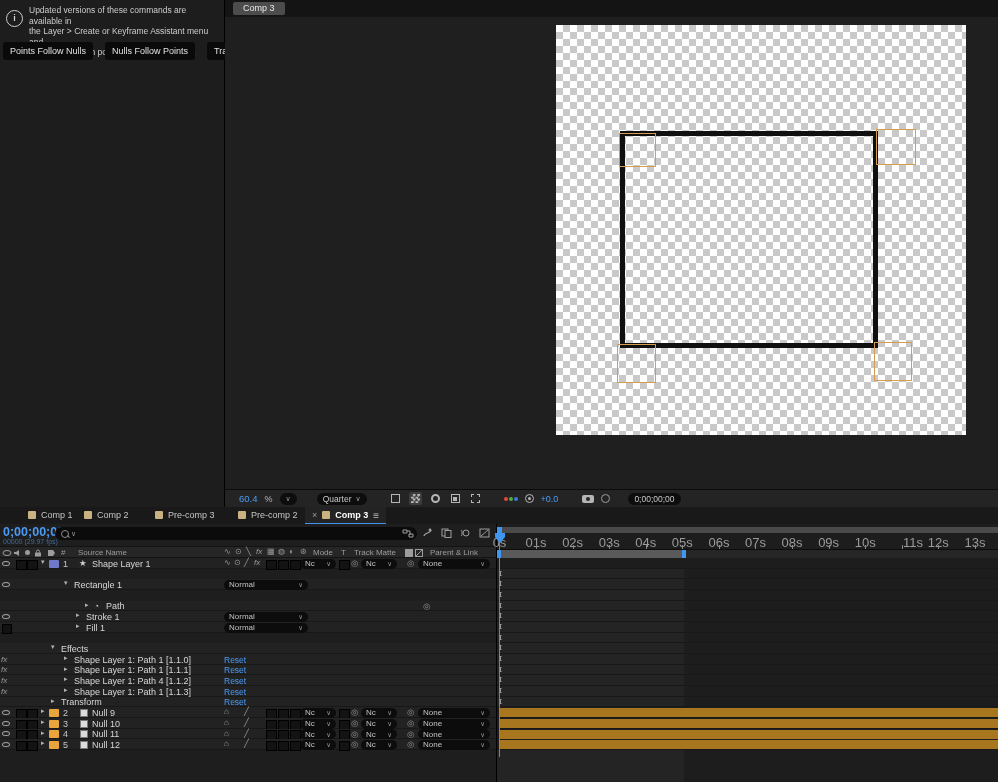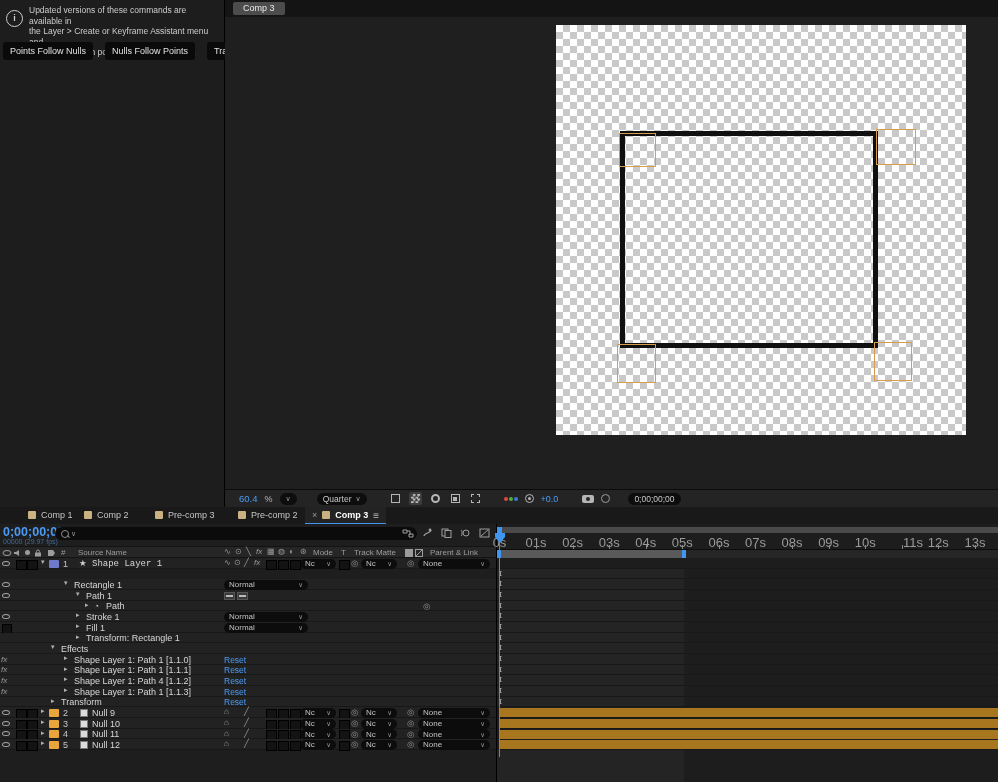--- a/index.html
+++ b/index.html
@@ -287,21 +287,21 @@
         </div>
         <div id="tl-rows" class="abs">
             <div class="trow" style="top: 0px;">
               <span class="eye"></span>
               <span class="avbox" style="left: 16px;"></span>
               <span class="avbox" style="left: 27px;"></span>
               <span class="chev" style="left: 41px;">▾</span>
               <span class="swatch" style="background: rgb(111, 121, 201);"></span>
               <span class="num">1</span>
               <span class="ticon" style="left: 79px;">★</span>
-              <span class="lbl" style="left: 92px; font-family: Liberation Mono, monospace;">Shape Layer 1</span>
+              <span class="lbl" style="left: 92px;">Shape Layer 1</span>
               <span class="swg" style="left: 224px;">∿</span>
               <span class="swg" style="left: 234px;">⊙</span>
               <span class="swg" style="left: 244px;">╱</span>
               <span class="swg" style="left: 254px; font-style: italic;">fx</span>
               <span class="avbox" style="left: 266px;"></span>
               <span class="avbox" style="left: 278px;"></span>
               <span class="avbox" style="left: 290px;"></span>
               <div class="pill" style="left: 300px; width: 36px;">
                 <span>Nc</span>
                 <span class="dd">∨</span>
@@ -320,27 +320,20 @@
             </div>
             <div class="trow" style="top: 21.34px;">
               <span class="eye"></span>
               <span class="chev" style="left: 64px;">▾</span>
               <span class="lbl" style="left: 74px;">Rectangle 1</span>
               <div class="pill" style="left: 224px; width: 84px;">
                 <span>Normal</span>
                 <span class="dd">∨</span>
               </div>
             </div>
-            <div class="trow" style="top: 32.01px;">
-              <span class="eye"></span>
-              <span class="chev" style="left: 76px;">▾</span>
-              <span class="lbl" style="left: 86px;">Path 1</span>
-              <span class="pathic" style="left: 224px;"></span>
-              <span class="pathic" style="left: 237px;"></span>
-            </div>
             <div class="trow" style="top: 42.68px;">
               <span class="chev" style="left: 85px;">▸</span>
               <span class="ticon" style="left: 94px;">◔</span>
               <span class="lbl" style="left: 106px;">Path</span>
               <span class="pick" style="left: 423px;">◎</span>
             </div>
             <div class="trow" style="top: 53.35px;">
               <span class="eye"></span>
               <span class="chev" style="left: 76px;">▸</span>
               <span class="lbl" style="left: 86px;">Stroke 1</span>
@@ -350,24 +343,20 @@
               </div>
             </div>
             <div class="trow" style="top: 64.02px;">
               <span class="eyebox"></span>
               <span class="chev" style="left: 76px;">▸</span>
               <span class="lbl" style="left: 86px;">Fill 1</span>
               <div class="pill" style="left: 224px; width: 84px;">
                 <span>Normal</span>
                 <span class="dd">∨</span>
               </div>
-            </div>
-            <div class="trow" style="top: 74.69px;">
-              <span class="chev" style="left: 76px;">▸</span>
-              <span class="lbl" style="left: 86px;">Transform: Rectangle 1</span>
             </div>
             <div class="trow" style="top: 85.36px;">
               <span class="chev" style="left: 51px;">▾</span>
               <span class="lbl" style="left: 61px;">Effects</span>
             </div>
             <div class="trow" style="top: 96.03px;">
               <span class="fxg">fx</span>
               <span class="chev" style="left: 64px;">▸</span>
               <span class="lbl" style="left: 74px;">Shape Layer 1: Path 1 [1.1.0]</span>
               <span class="reset">Reset</span>

